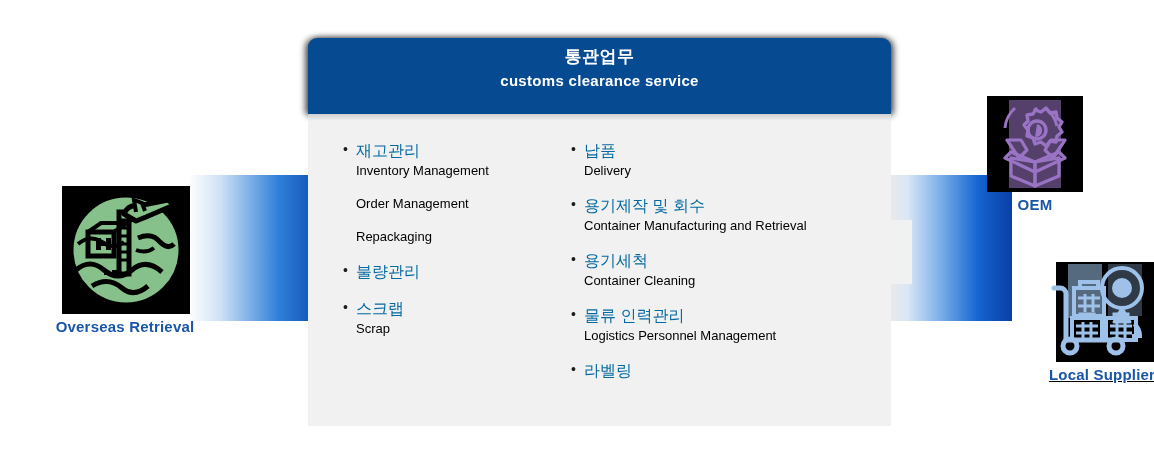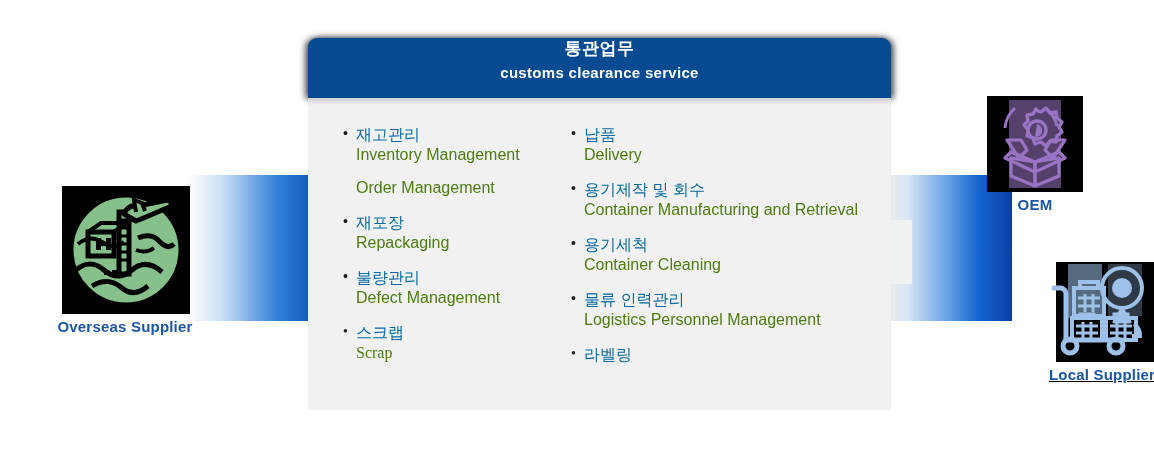--- a/index.html
+++ b/index.html
@@ -41,26 +41,27 @@
 
   
   .card {
     position: absolute;
     left: 308px; top: 38px;
     width: 583px; height: 372px;
     z-index: 3;
   }
   .card-header {
     position: relative;
-    height: 60px;
+    height: 76px;
     background: #064a92;
     border-radius: 9px 9px 0 0;
     box-shadow: 0 3px 7px rgba(0,0,0,0.30), -3px 0 6px rgba(0,0,0,0.55), 3px 0 6px rgba(0,0,0,0.55);
     color: #ffffff;
     text-align: center;
+    padding-top: 8px;
   }
   .card-title-ko {
     font-size: 17px;
     font-weight: bold;
     letter-spacing: 0.5px;
     line-height: 22px;
   }
   .card-title-en {
     font-size: 15px;
     font-weight: bold;
@@ -80,38 +81,38 @@
     position: absolute;
     left: 0; right: 0; top: 0; height: 7px;
     background: linear-gradient(to bottom, rgba(0,0,0,0.14), rgba(0,0,0,0));
     pointer-events: none;
   }
   .col { position: relative; z-index: 2; }
   .col-left { width: 228px; }
   .col-right { width: 300px; }
 
   .item { margin-bottom: 16px; }
-  .item:last-child { margin-bottom: 0; font-family: Liberation Serif, serif; }
+  .item:last-child { margin-bottom: 0; }
   .item-ko {
     font-size: 16px;
     color: #0369a1;
     line-height: 21px;
     position: relative;
     padding-left: 14px;
   }
   .item-ko::before {
     content: "\2022";
     position: absolute;
     left: 1px; top: -1px;
     font-size: 14px;
     color: #1c1c1c;
   }
   .item-en {
-    font-size: 16px;
-    color: #4d7c0f;
+    font-size: 13px;
+    color: #000000;
     line-height: 17px;
     padding-left: 14px;
     margin-top: 1px;
   }
 
   
   .node { position: absolute; z-index: 4; }
   .node-icon { display: block; }
   .node-label {
     text-align: center;
@@ -163,26 +164,24 @@
 
       <div class="col col-left">
         <div class="item">
           <div class="item-ko">재고관리</div>
           <div class="item-en">Inventory Management</div>
         </div>
         <div class="item">
           <div class="item-en">Order Management</div>
         </div>
         <div class="item">
-          <div class="item-ko">재포장</div>
           <div class="item-en">Repackaging</div>
         </div>
         <div class="item">
           <div class="item-ko">불량관리</div>
-          <div class="item-en">Defect Management</div>
         </div>
         <div class="item">
           <div class="item-ko">스크랩</div>
           <div class="item-en">Scrap</div>
         </div>
       </div>
 
       <div class="col col-right">
         <div class="item">
           <div class="item-ko">납품</div>
@@ -223,21 +222,21 @@
       <rect x="34" y="56" width="15" height="4" fill="#000000"></rect>
       <rect x="57" y="26" width="10" height="62" fill="none" stroke="#000000" stroke-width="5"></rect>
       <path d="M59 34 h6 M59 42 h6 M59 50 h6 M59 58 h6 M59 66 h6 M59 74 h6" stroke="#000000" stroke-width="3"></path>
       <path d="M62 28 q4 -10 14 -8 l30 -6 l6 5 l-28 12 l-10 4 z" fill="#86c08a" stroke="#000000" stroke-width="5" stroke-linejoin="round"></path>
       <path d="M74 26 l-2 -12 l8 3 l3 8" fill="#86c08a" stroke="#000000" stroke-width="4"></path>
       <path d="M76 52 q14 -6 22 4 q8 8 14 2" fill="none" stroke="#000000" stroke-width="5"></path>
       <path d="M74 64 q10 4 18 -2" fill="none" stroke="#000000" stroke-width="4"></path>
       <rect x="50" y="84" width="5" height="5" fill="#000000"></rect>
       <rect x="42" y="84" width="5" height="5" fill="#000000"></rect>
     </svg>
-    <div class="node-label">Overseas Supplier</div>
+    <div class="node-label">Overseas Retrieval</div>
   </div>
 
   <div class="node node-oem">
     <svg class="node-icon" width="96" height="96" viewBox="0 0 96 96" xmlns="http://www.w3.org/2000/svg">
       <rect x="0" y="0" width="96" height="96" fill="#000000"></rect>
       <rect x="22" y="4" width="52" height="88" fill="#9a74c4" opacity="0.55"></rect>
       <path d="M18 32 a30 30 0 0 1 10 -20" fill="none" stroke="#9a74c4" stroke-width="3"></path>
       <path d="M58 12 a30 30 0 0 1 12 18" fill="none" stroke="#9a74c4" stroke-width="3"></path>
       <path d="M48 14 l6 2 l5 -4 l4 5 l6 -1 l1 6 l5 4 l-3 5 l3 5 l-5 4 l-1 6 l-6 -1 l-4 5 l-5 -4 l-6 2 l-2 -6 l-6 -2 l1 -6 l-4 -5 l4 -4 l-1 -6 l6 -1 l3 -5 z" fill="none" stroke="#9a74c4" stroke-width="3.4" stroke-linejoin="round"></path>
       <circle cx="50" cy="34" r="9" fill="none" stroke="#9a74c4" stroke-width="3.4"></circle>

